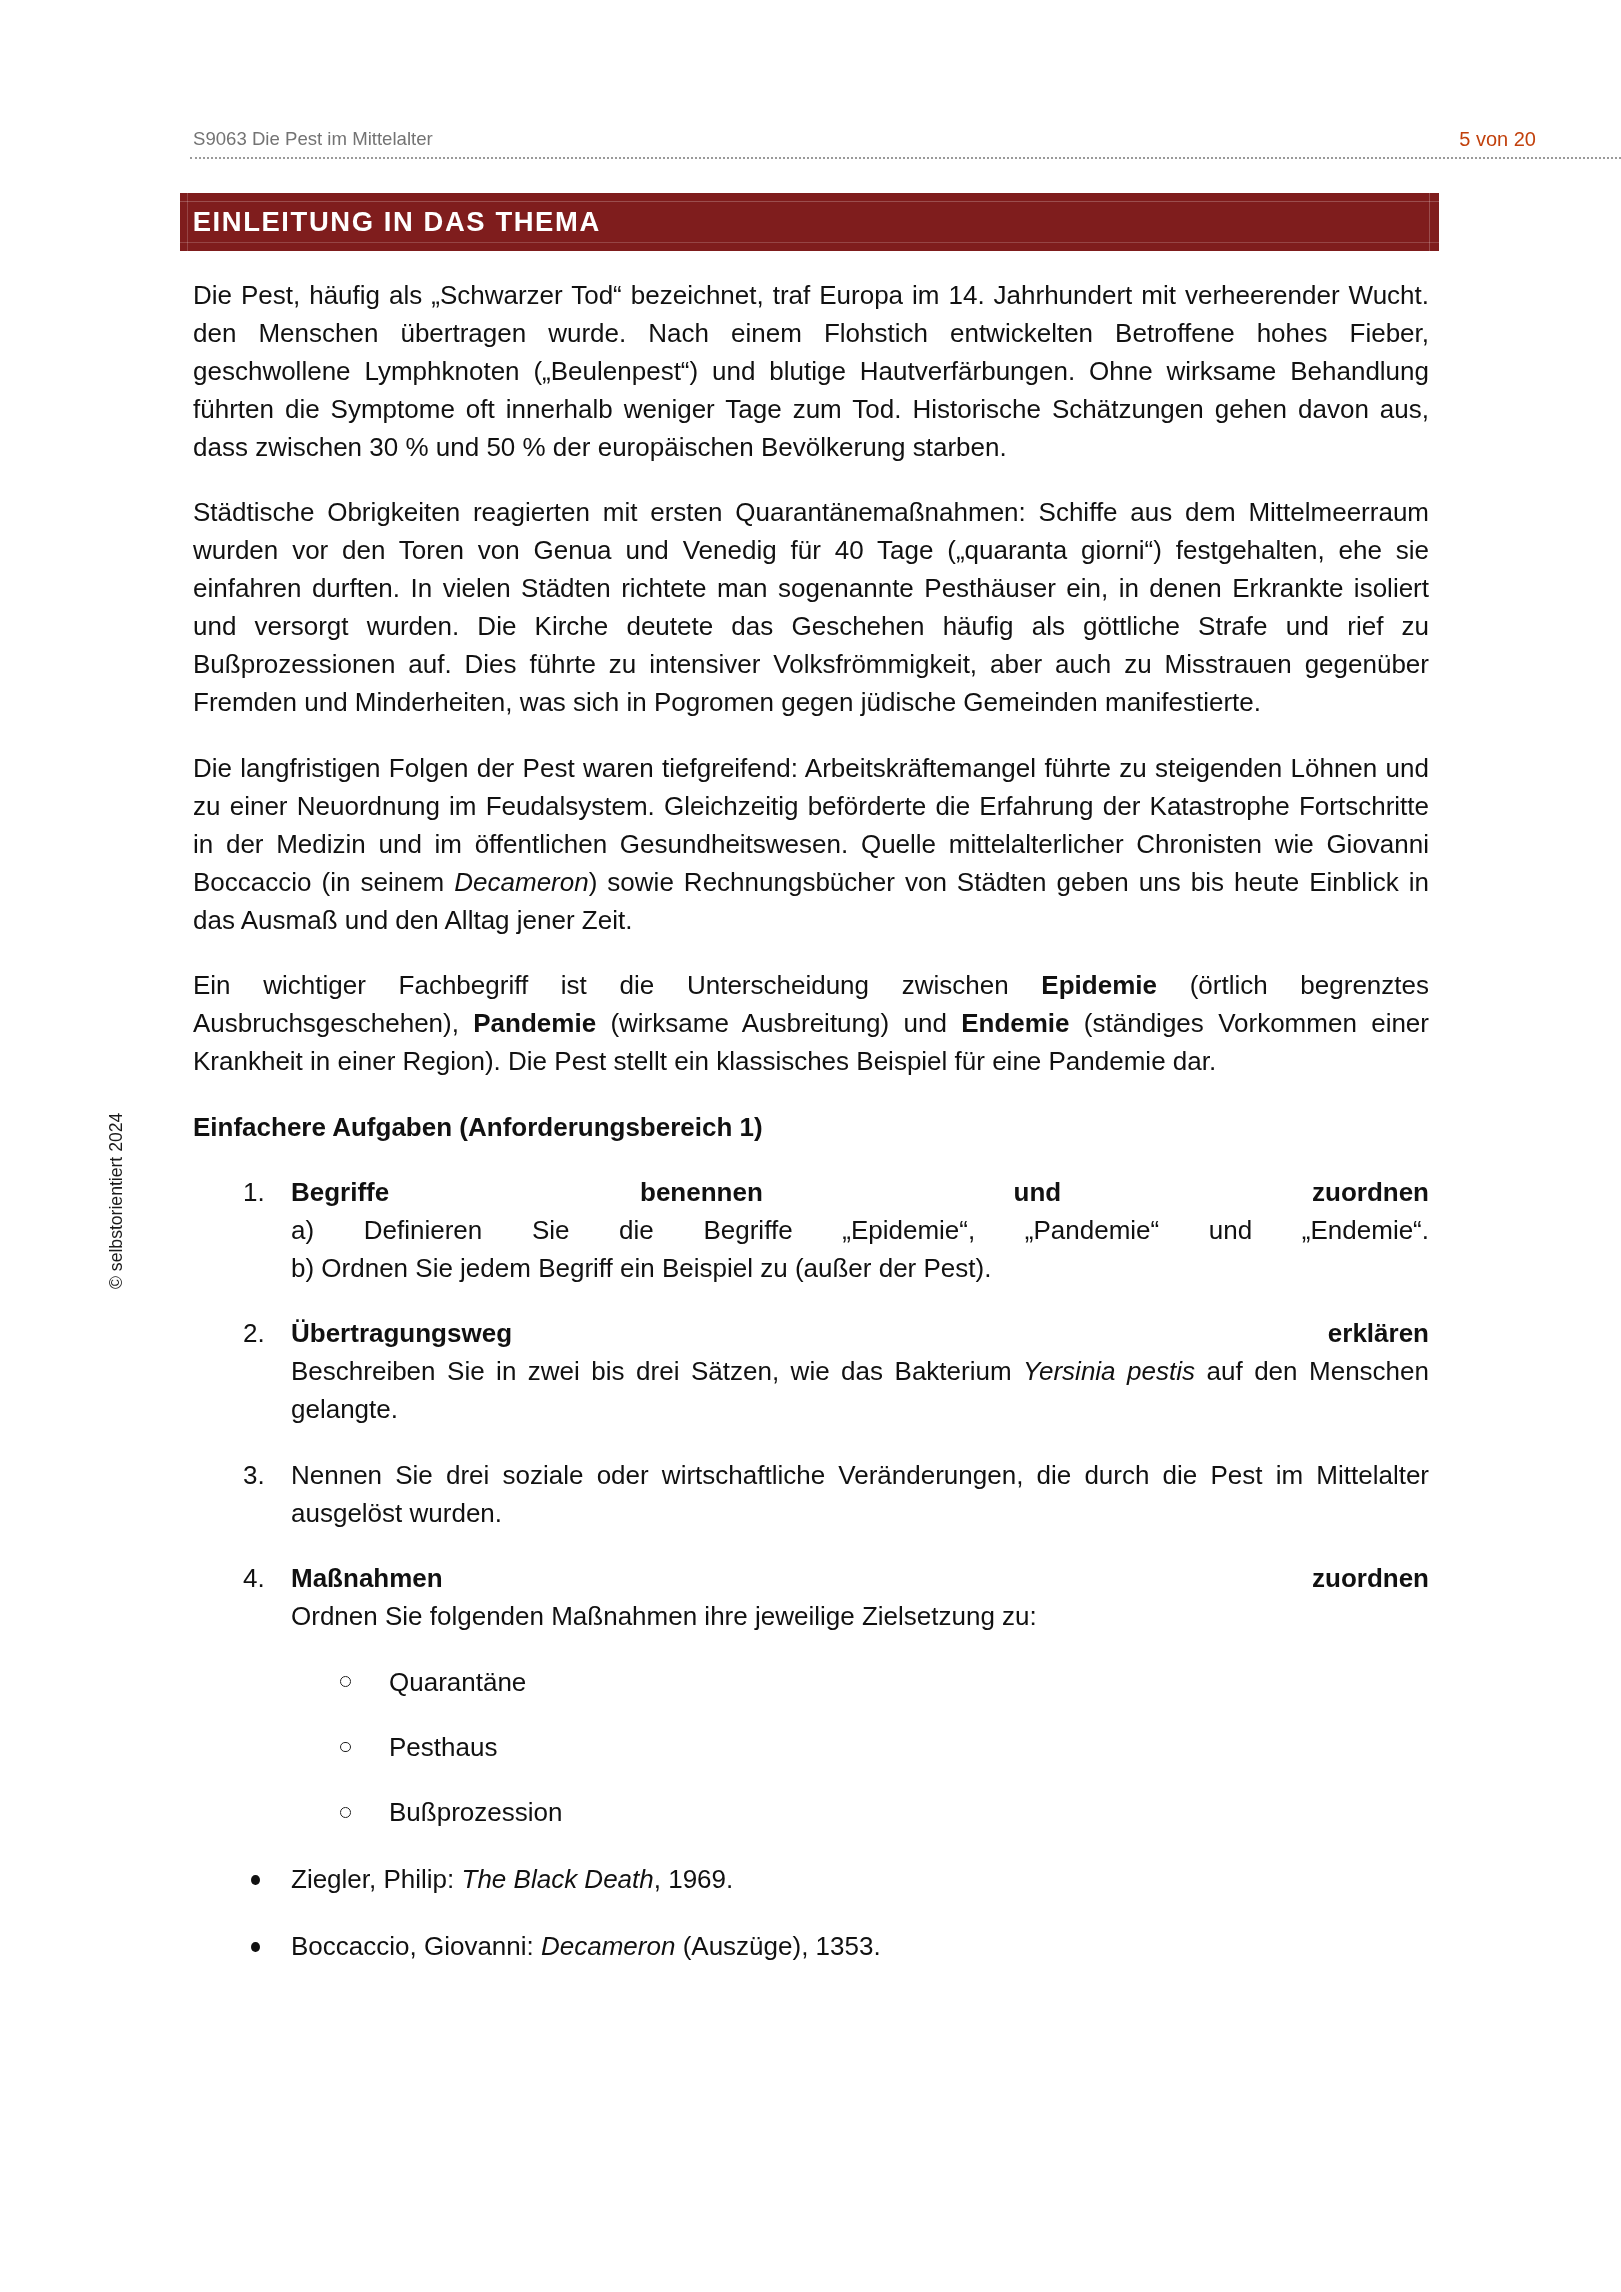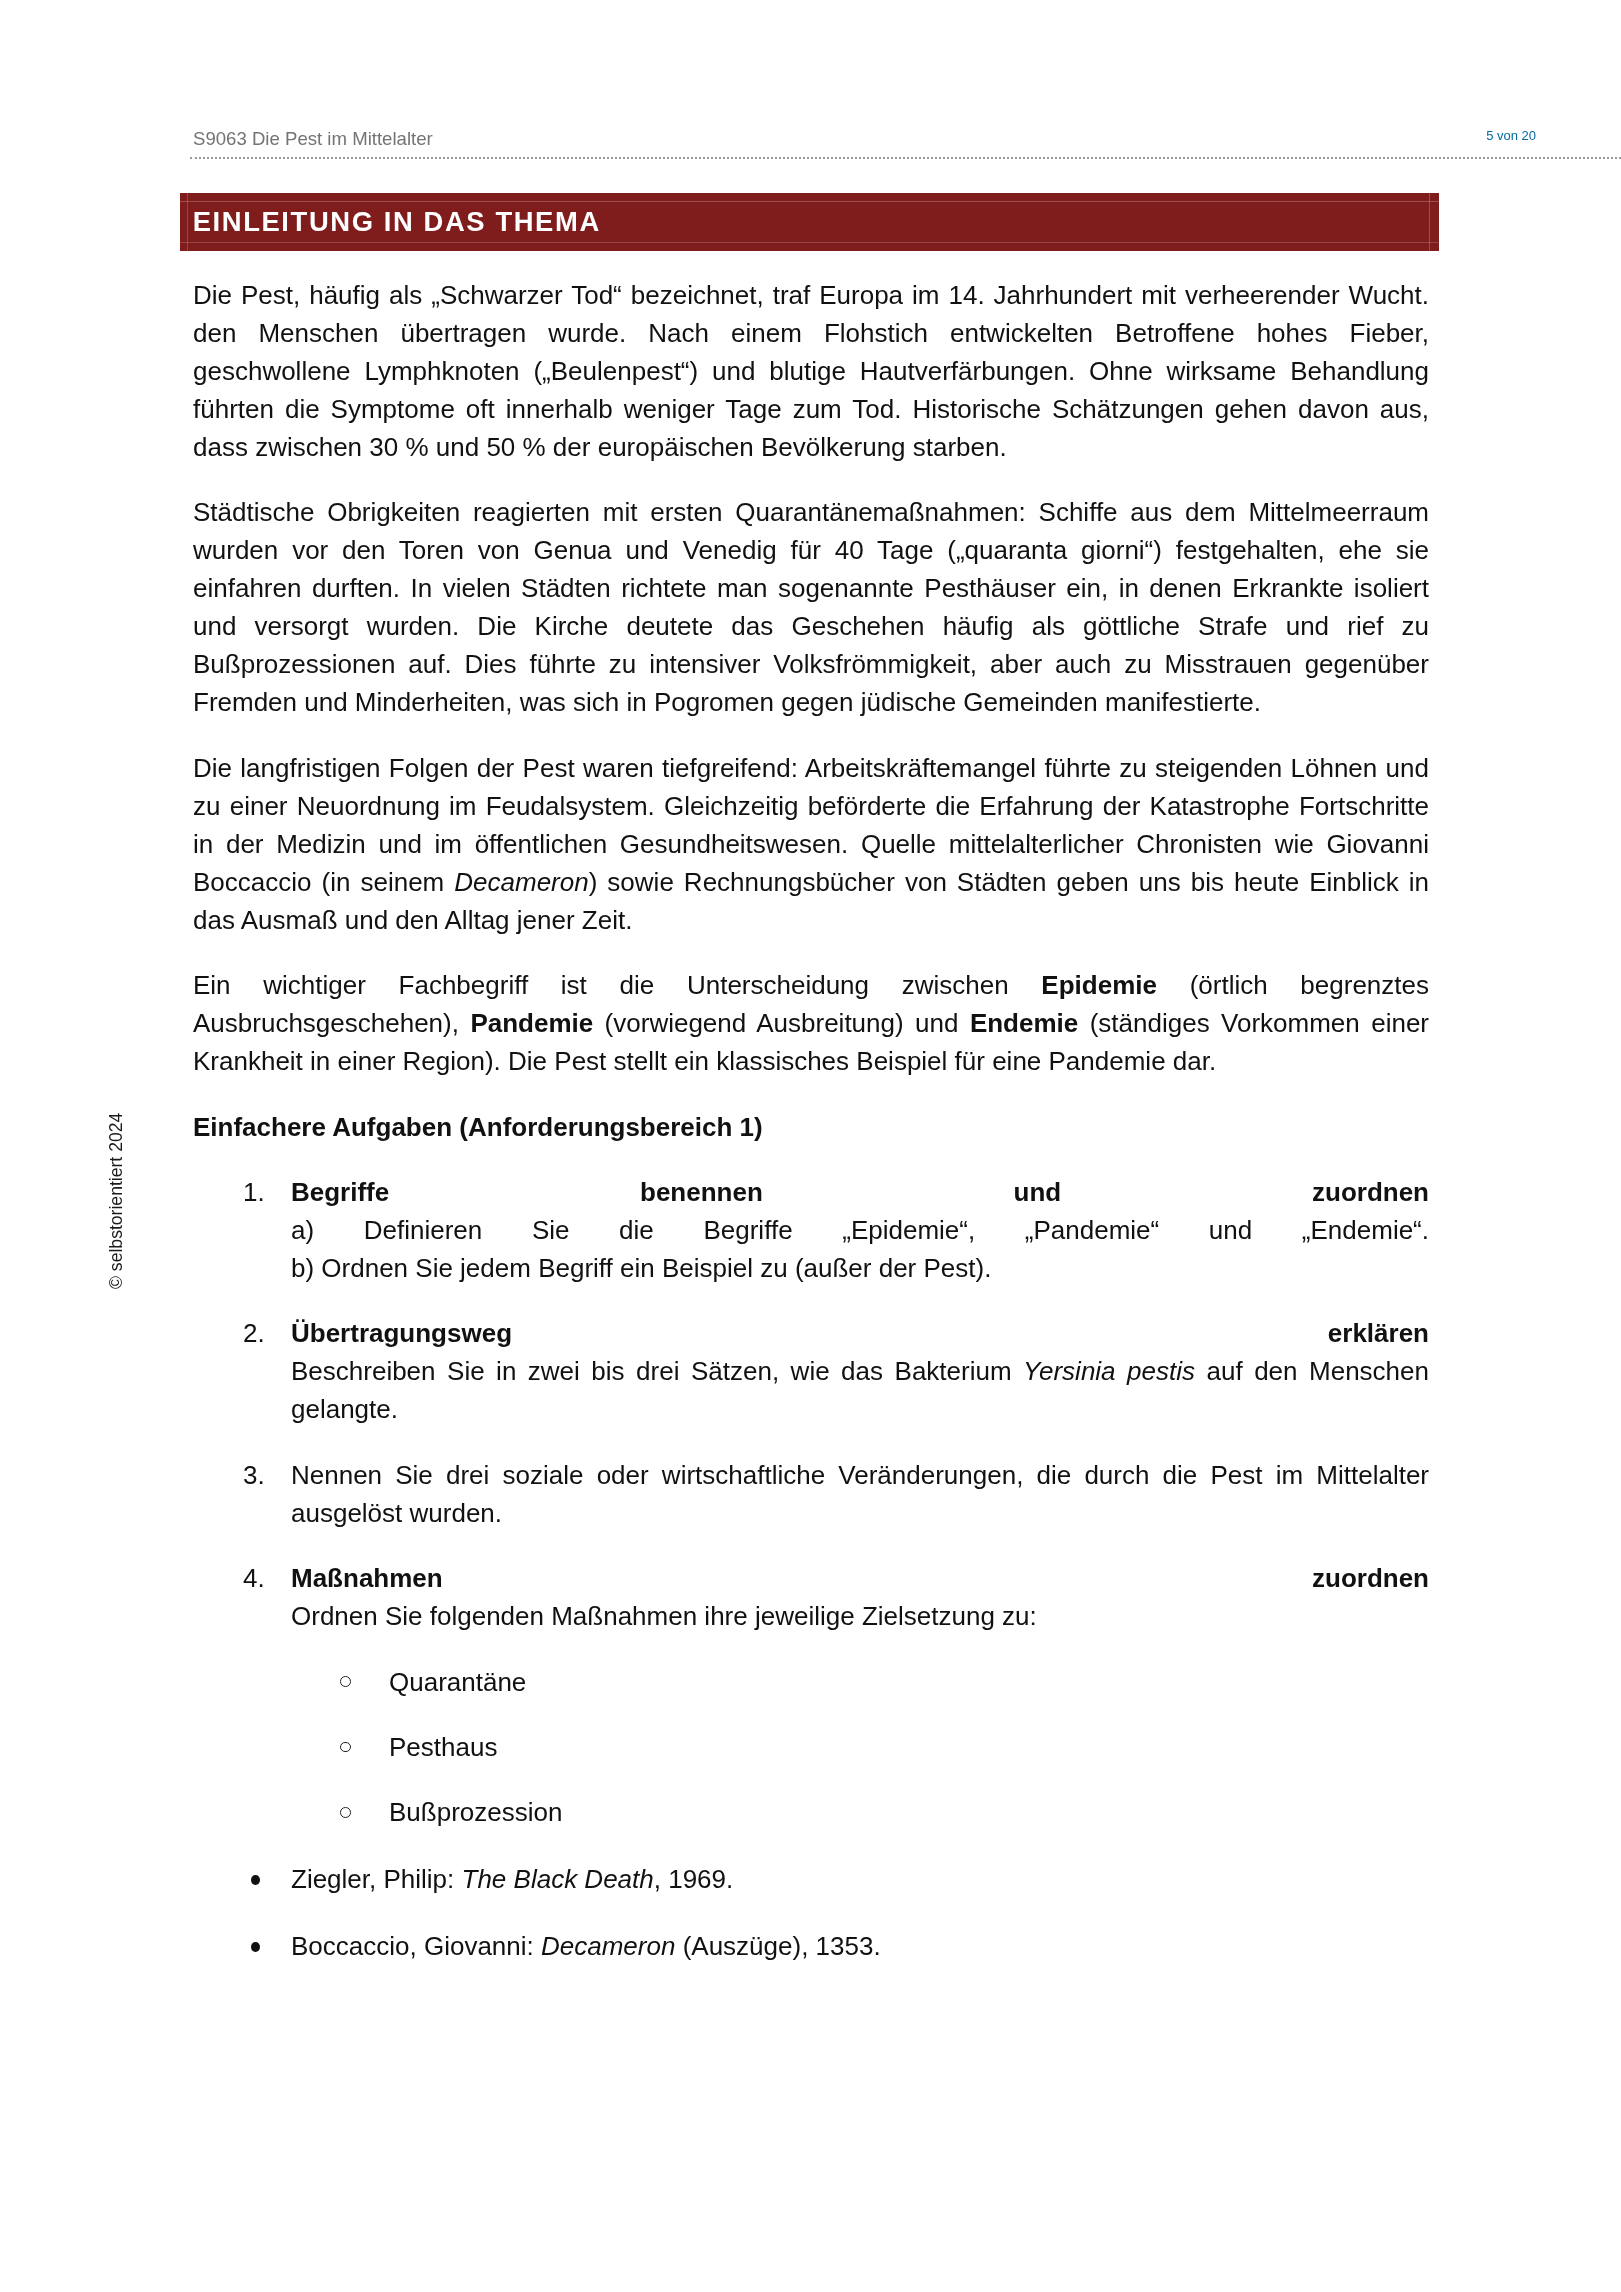--- a/index.html
+++ b/index.html
@@ -1,19 +1,19 @@
 <!DOCTYPE html>
 <html><head>
 <meta charset="utf-8">
 <style>
   html, body { margin: 0; padding: 0; background: #ffffff; }
   body { width: 1621px; height: 2293px; position: relative; overflow: hidden;
          font-family: "Liberation Sans", sans-serif; color: #111111; }
   .hdr-left { position: absolute; left: 193px; top: 128px; font-size: 18.6px; color: #737373; }
-  .hdr-right { position: absolute; right: 85px; top: 128px; font-size: 13px; color: #0369a1; }
+  .hdr-right { position: absolute; right: 85px; top: 128px; font-size: 20px; color: #c2410c; }
   .hdr-rule { position: absolute; left: 190px; right: 0; top: 157px; height: 0;
               border-top: 2px dotted #9a9a9a; }
   .banner { position: absolute; left: 180px; top: 193px; width: 1259px; height: 58px;
             background: #7f1d1d; box-sizing: border-box; }
   .banner .ln-h1 { position: absolute; left: 0; right: 0; top: 7.8px; height: 1px; background: rgba(255,255,255,0.22); }
   .banner .ln-h2 { position: absolute; left: 0; right: 0; bottom: 7.8px; height: 1px; background: rgba(255,255,255,0.18); }
   .banner .ln-v1 { position: absolute; top: 0; bottom: 0; left: 6.9px; width: 1px; background: rgba(255,255,255,0.18); }
   .banner .ln-v2 { position: absolute; top: 0; bottom: 0; right: 8.8px; width: 1px; background: rgba(255,255,255,0.22); }
   .banner-title { position: absolute; left: 12.7px; top: 12.7px; font-size: 27.4px; font-weight: bold;
                   letter-spacing: 1.6px; color: #ffffff; }
@@ -76,21 +76,21 @@
   <div class="para">
     <span class="line j">Die langfristigen Folgen der Pest waren tiefgreifend: Arbeitskräftemangel führte zu steigenden Löhnen und</span>
     <span class="line j">zu einer Neuordnung im Feudalsystem. Gleichzeitig beförderte die Erfahrung der Katastrophe Fortschritte</span>
     <span class="line j">in der Medizin und im öffentlichen Gesundheitswesen. Quelle mittelalterlicher Chronisten wie Giovanni</span>
     <span class="line j"><span>Boccaccio (in seinem </span><span class="i">Decameron</span><span>) sowie Rechnungsbücher von Städten geben uns bis heute Einblick in</span></span>
     <span class="line">das Ausmaß und den Alltag jener Zeit.</span>
   </div>
 
   <div class="para">
     <span class="line j"><span>Ein wichtiger Fachbegriff ist die Unterscheidung zwischen </span><span class="b">Epidemie</span><span> (örtlich begrenztes</span></span>
-    <span class="line j"><span>Ausbruchsgeschehen), </span><span class="b">Pandemie</span><span> (vorwiegend Ausbreitung) und </span><span class="b">Endemie</span><span> (ständiges Vorkommen einer</span></span>
+    <span class="line j"><span>Ausbruchsgeschehen), </span><span class="b">Pandemie</span><span> (wirksame Ausbreitung) und </span><span class="b">Endemie</span><span> (ständiges Vorkommen einer</span></span>
     <span class="line">Krankheit in einer Region). Die Pest stellt ein klassisches Beispiel für eine Pandemie dar.</span>
   </div>
 
   <div class="subhead">Einfachere Aufgaben (Anforderungsbereich 1)</div>
 
   <div class="task">
     <span class="num">1.</span>
     <span class="line j b">Begriffe benennen und zuordnen</span>
     <span class="line j">a) Definieren Sie die Begriffe „Epidemie“, „Pandemie“ und „Endemie“.</span>
     <span class="line">b) Ordnen Sie jedem Begriff ein Beispiel zu (außer der Pest).</span>

